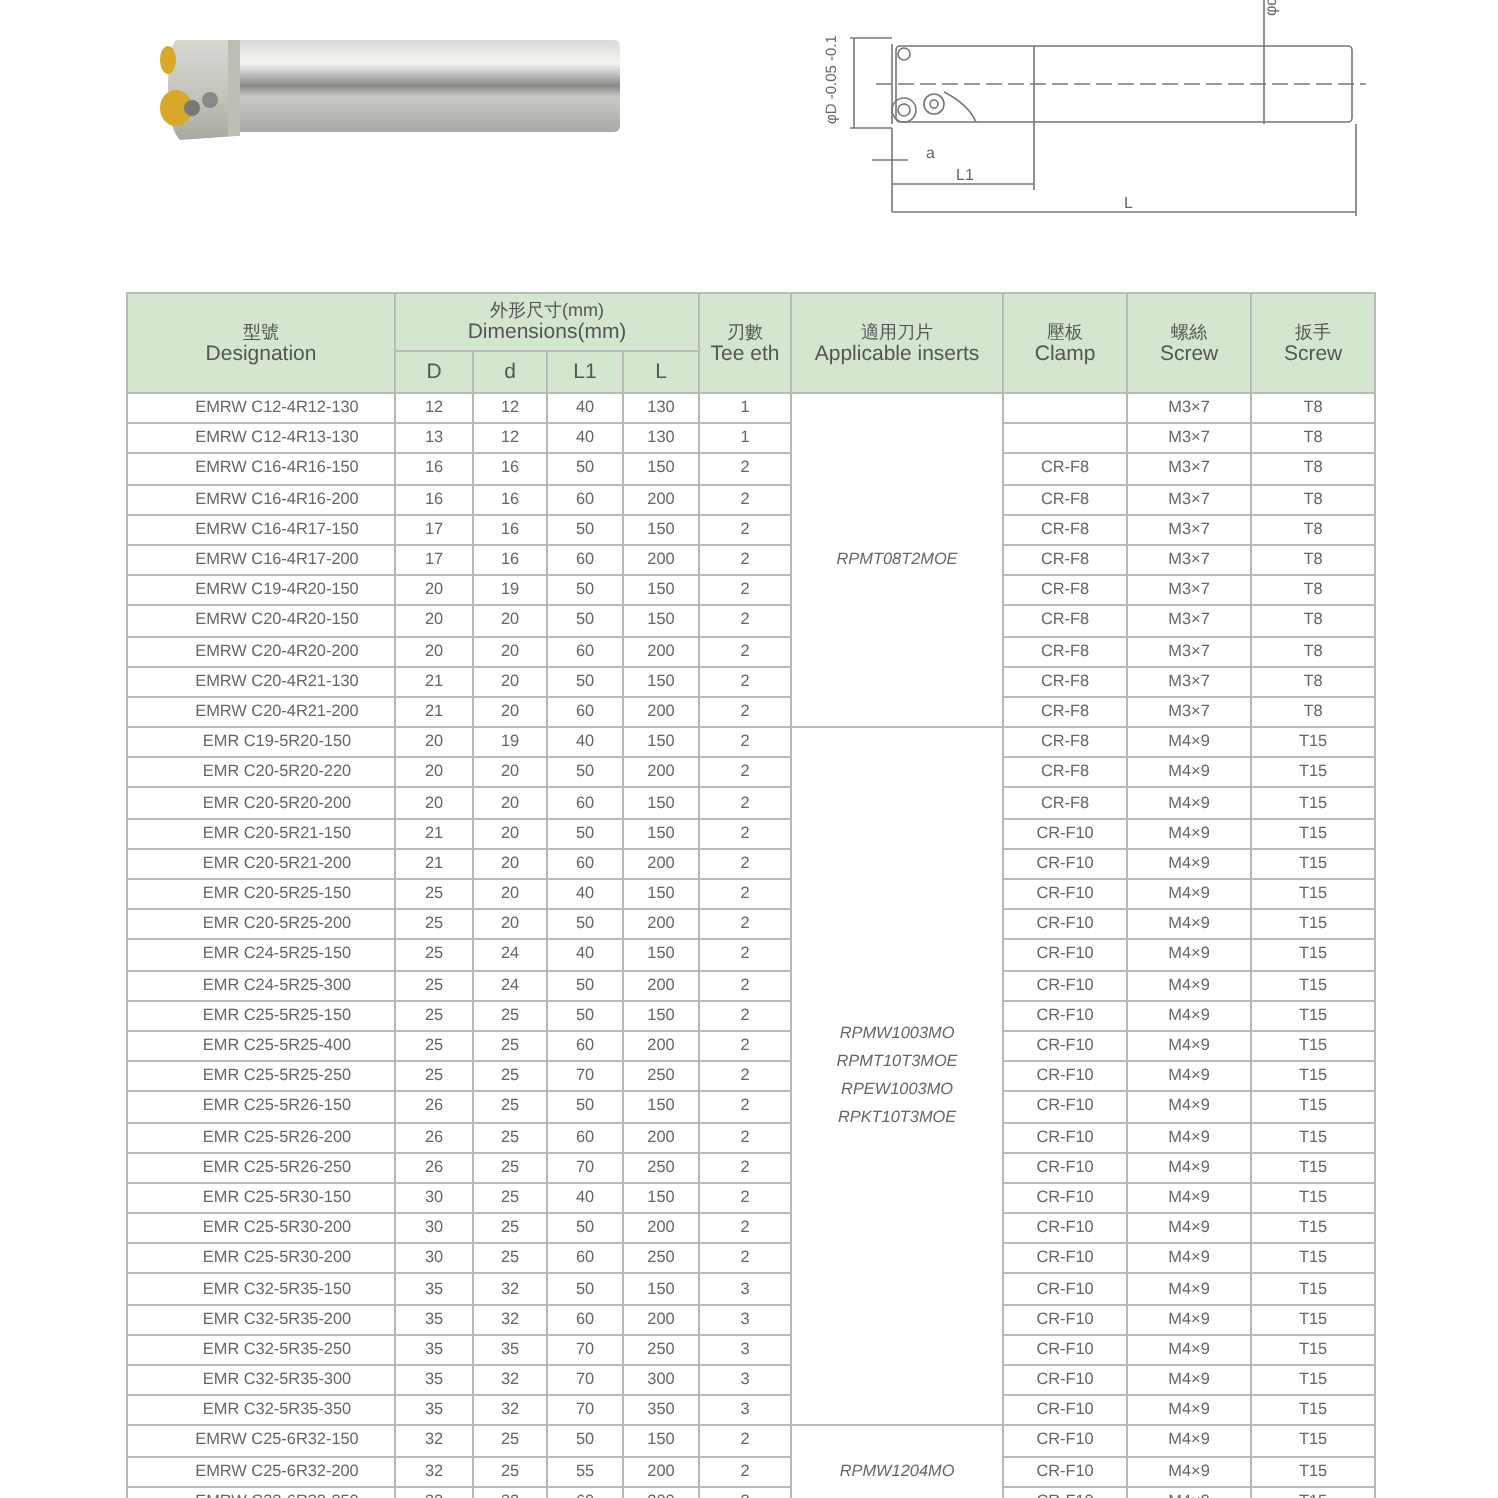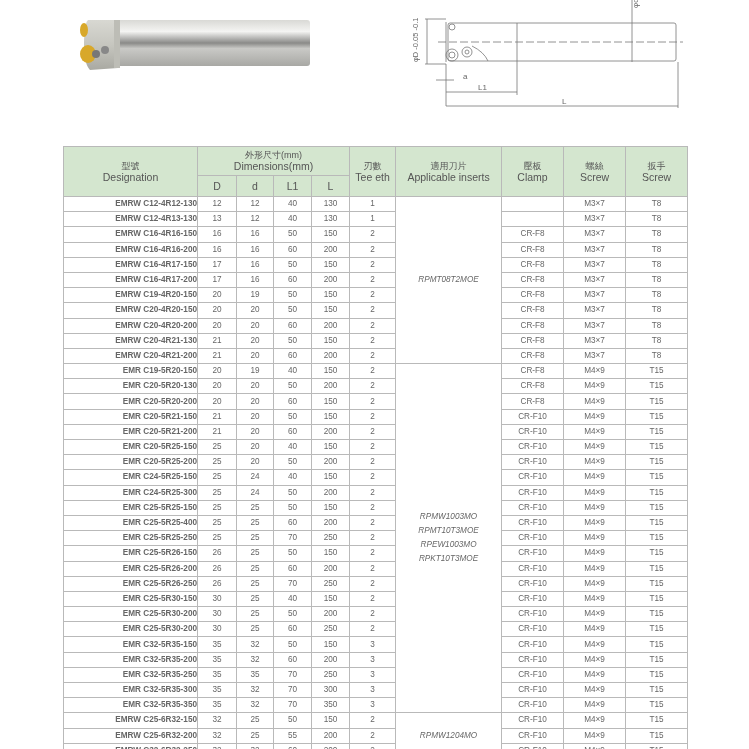--- a/index.html
+++ b/index.html
@@ -5,21 +5,21 @@
   html,body{margin:0;padding:0;background:#fff;}
   body{width:749px;height:749px;overflow:hidden;position:relative;font-family:"Liberation Sans","DejaVu Sans",sans-serif;color:#555;}
   .photo{position:absolute;left:78px;top:14px;width:240px;height:62px;}
   .drawing{position:absolute;left:400px;top:0px;width:300px;height:110px;}
   table.spec{position:absolute;left:63px;top:146px;border-collapse:collapse;table-layout:fixed;width:624px;}
   table.spec th, table.spec td{border:1px solid #b9b9b9;text-align:center;padding:0;overflow:hidden;white-space:nowrap;}
   table.spec th{background:#d4e6cf;color:#555;font-weight:normal;font-size:10.5px;line-height:11px;}
   table.spec th.top{height:28px;}
   table.spec th.sub{height:20px;font-size:10.5px;}
   table.spec td{font-size:8.2px;height:14.2px;line-height:14px;color:#666;}
-  table.spec td.desig{text-align:right;padding-left:16px;font-weight:bold;}
+  table.spec td.desig{text-align:center;padding-left:16px;}
   td.insert{vertical-align:middle;line-height:13px;font-size:8.4px;font-style:italic;}
   .cn{display:block;font-size:9px;}
 </style>
 </head>
 <body>
 
 <svg class="photo" viewBox="0 0 240 62">
   <defs>
     <linearGradient id="shank" x1="0" y1="0" x2="0" y2="1">
       <stop offset="0" stop-color="#d9d9d5"></stop>
@@ -252,21 +252,21 @@
           <div>RPMW1003MO</div>
           <div>RPMT10T3MOE</div>
           <div>RPEW1003MO</div>
           <div>RPKT10T3MOE</div>
         </td>
         <td>CR-F8</td>
         <td>M4×9</td>
         <td>T15</td>
       </tr>
       <tr>
-        <td class="desig">EMR C20-5R20-130</td>
+        <td class="desig">EMR C20-5R20-220</td>
         <td>20</td>
         <td>20</td>
         <td>50</td>
         <td>200</td>
         <td>2</td>
         <td>CR-F8</td>
         <td>M4×9</td>
         <td>T15</td>
       </tr>
       <tr>

